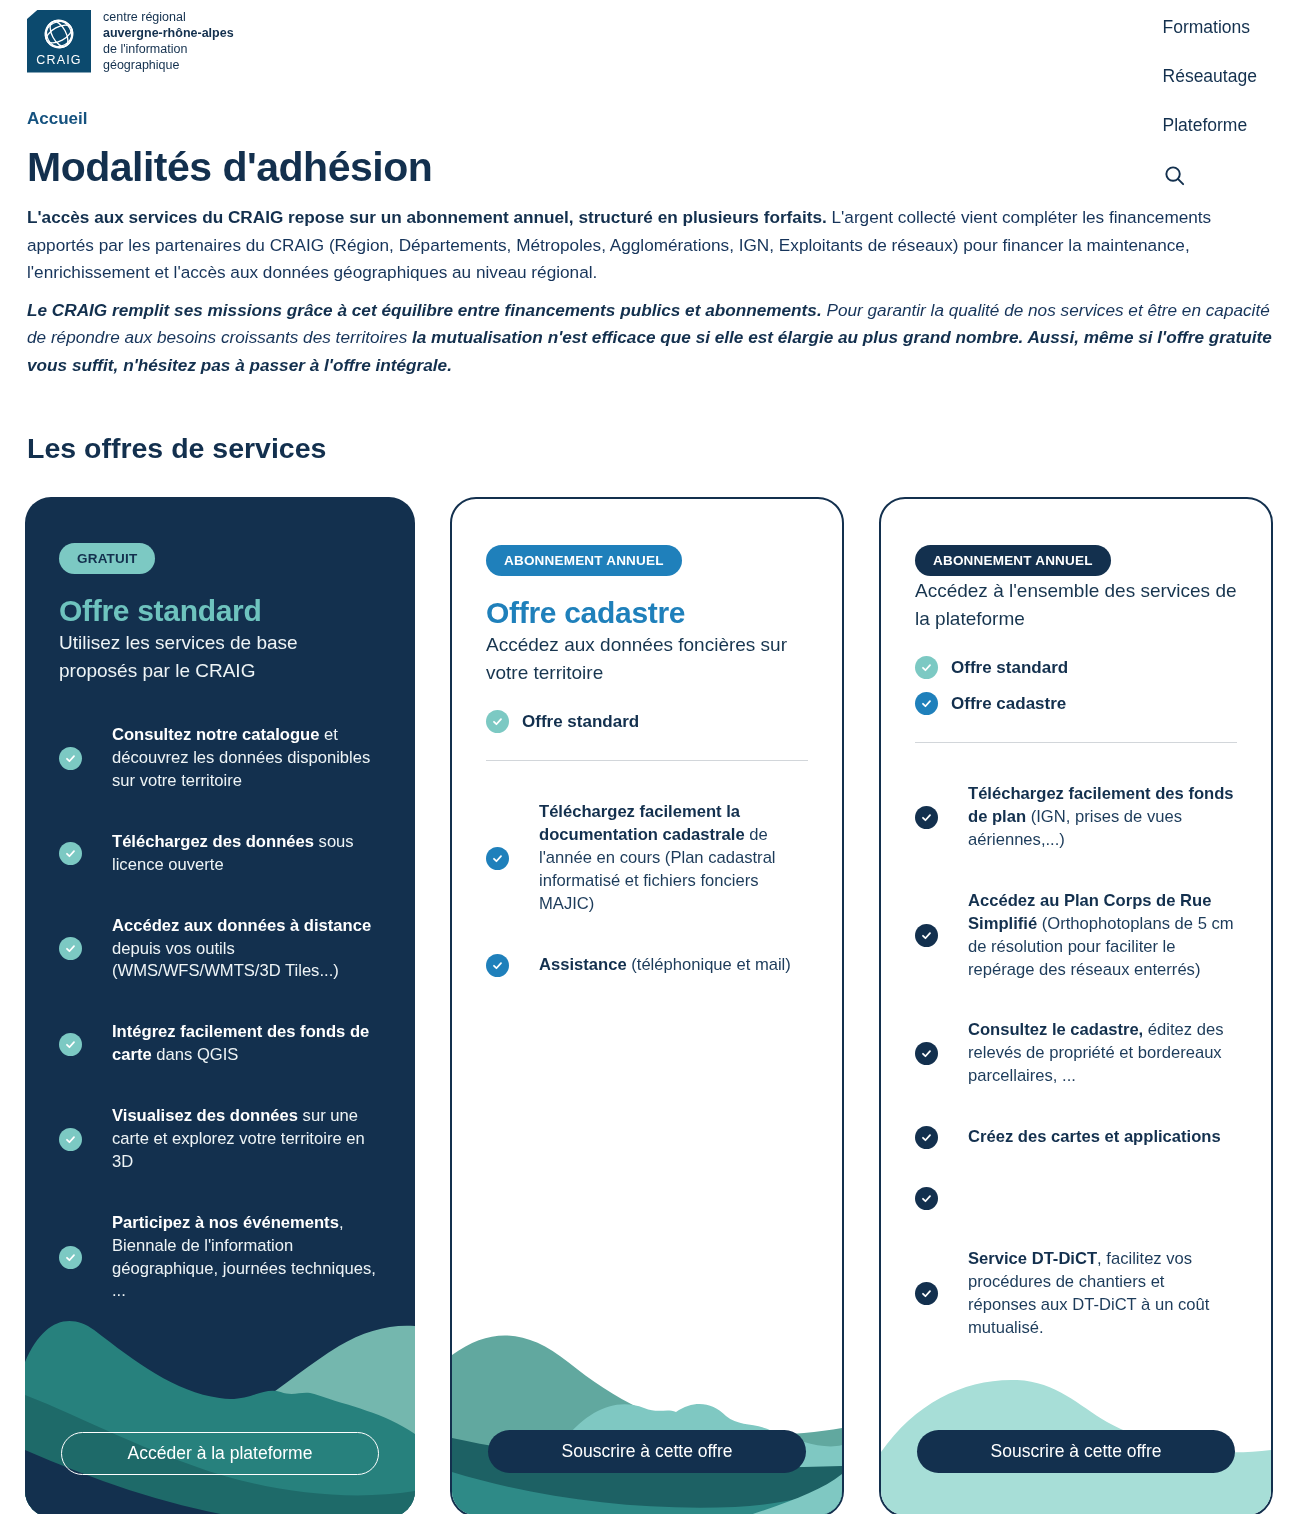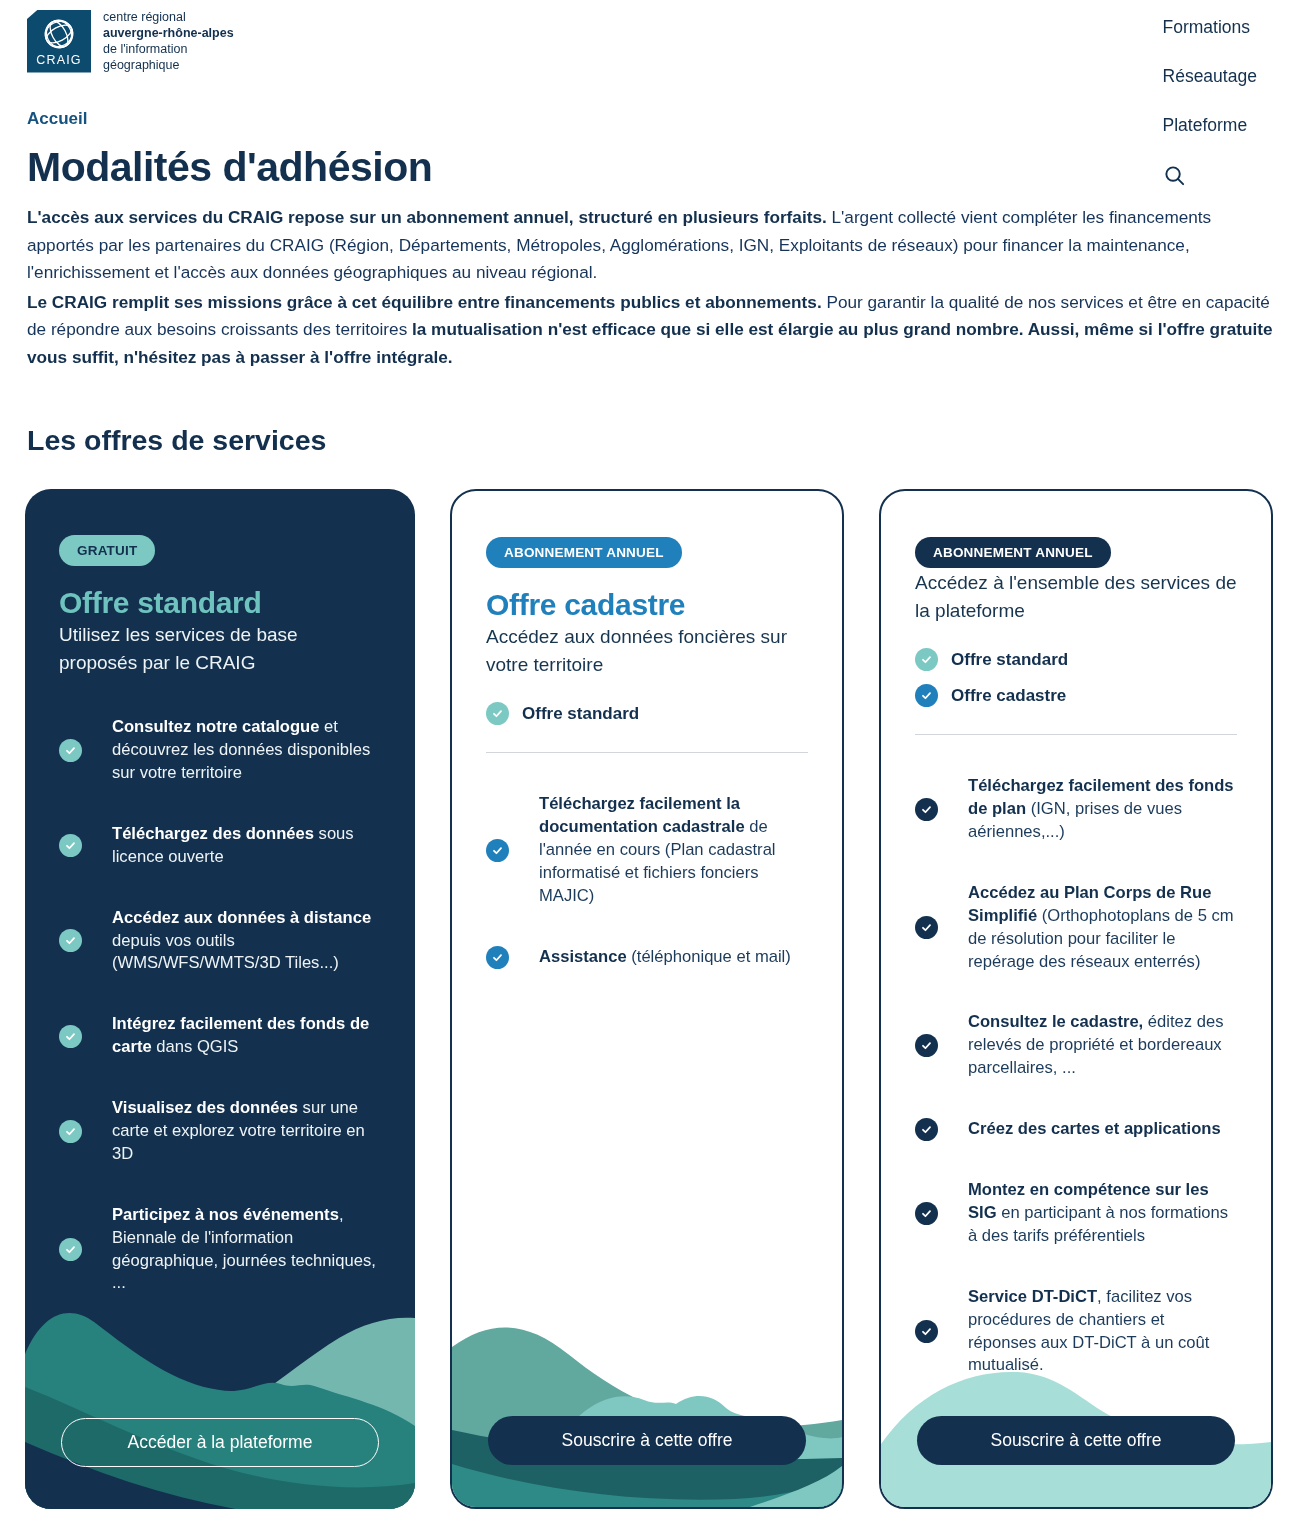--- a/index.html
+++ b/index.html
@@ -29,21 +29,21 @@
     font-family:inherit;
   }
   .nav-link { color:#13304e; font-size:17.5px; font-weight:500; text-decoration:none; cursor:pointer; }
   .search-btn { background:none; border:none; cursor:pointer; display:flex; align-items:center; }
 
   
   .breadcrumb { display:block; margin:27px 27px 0; color:#15527f; font-size:17px; font-weight:700; text-decoration:none; cursor:pointer; }
   .page-title { margin:15px 27px 0; font-size:41px; font-weight:800; color:#13304e; letter-spacing:-0.5px; }
   .intro-p { margin:13px 27px 0; width:1247px; font-size:17.2px; line-height:1.6; color:#16345a; }
   .intro-p strong { font-weight:700; color:#13304e; }
-  .intro-p + .intro-p { margin-top:2px; }
+  .intro-p + .intro-p { margin-top:10px;font-style:italic; }
   .section-title { margin:53px 27px 0; font-size:28.5px; font-weight:800; color:#13304e; }
 
   
   .cards-row { display:flex; gap:35px; margin:32px 28px 8px 25px; align-items:stretch; }
   .card {
     flex:1 1 0; min-height:1020px; border-radius:26px; position:relative;
     overflow:hidden; padding:46px 34px 0; display:flex; flex-direction:column;
   }
   .card-dark { background:#13304e; color:#fff; }
   .card-light { background:#fff; border:2px solid #13304e; color:#17354f; }
@@ -80,21 +80,21 @@
   .check { width:23px; height:23px; min-width:23px; border-radius:50%; display:flex; align-items:center; justify-content:center; }
   .check svg { display:block; }
   .check-teal { background:#7cc9c3; }
   .check-blue { background:#1f80bb; }
   .check-navy { background:#13304e; }
 
   .waves { position:absolute; left:0; right:0; bottom:0; z-index:1; pointer-events:none; }
   .waves svg { display:block; width:100%; }
 
   .card-btn {
-    position:absolute; left:36px; right:36px; bottom:42px; height:49px;
+    position:absolute; left:36px; right:36px; bottom:42px; height:43px;
     border-radius:26px; font-size:17.5px; font-family:inherit; cursor:pointer; z-index:2;
   }
   .btn-outline { background:transparent; border:1px solid #ffffff; color:#ffffff; }
   .btn-solid { background:#13304e; border:none; color:#ffffff;margin-top:40px; }
 </style>
 </head>
 <body>
 
 <header class="header">
   <a class="logo-block">
@@ -311,21 +311,20 @@
             </svg>
           </span>
         <p class="feature-text"><strong>Créez des cartes et applications</strong></p>
       </li>
       <li class="feature">
         <span class="check check-navy">
             <svg width="13" height="13" viewBox="0 0 24 24">
               <path d="M5.5 12.5l4.5 4.5 8.5-9.5" stroke="#fff" stroke-width="3.2" fill="none" stroke-linecap="round" stroke-linejoin="round"></path>
             </svg>
           </span>
-        <p class="feature-text"><strong>Montez en compétence sur les SIG</strong><span> en participant à nos formations à des tarifs préférentiels</span></p>
       </li>
       <li class="feature">
         <span class="check check-navy">
             <svg width="13" height="13" viewBox="0 0 24 24">
               <path d="M5.5 12.5l4.5 4.5 8.5-9.5" stroke="#fff" stroke-width="3.2" fill="none" stroke-linecap="round" stroke-linejoin="round"></path>
             </svg>
           </span>
         <p class="feature-text"><strong>Service DT-DiCT</strong><span>, facilitez vos procédures de chantiers et réponses aux DT-DiCT à un coût mutualisé.</span></p>
       </li>
     </ul>

